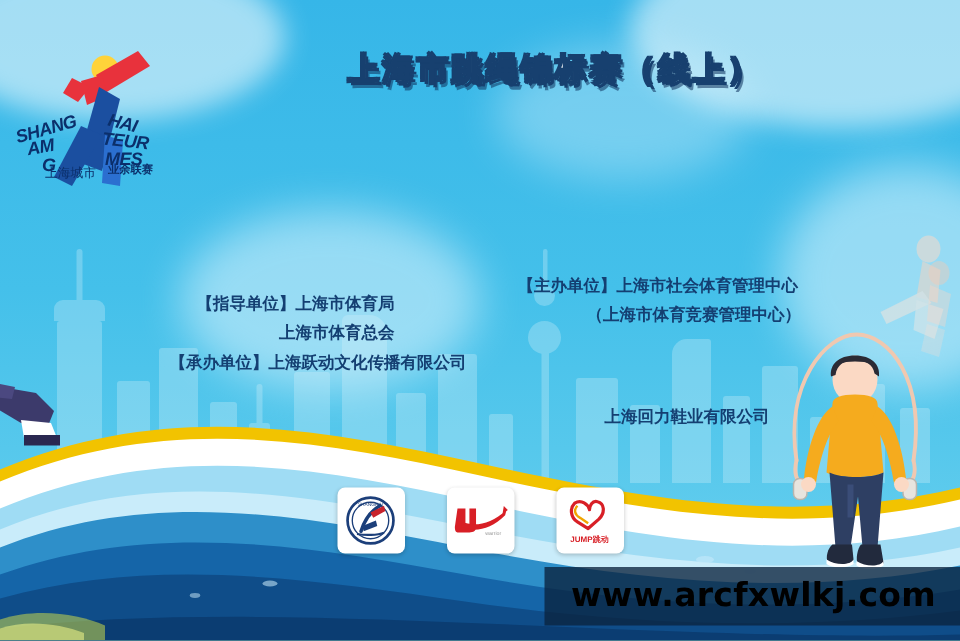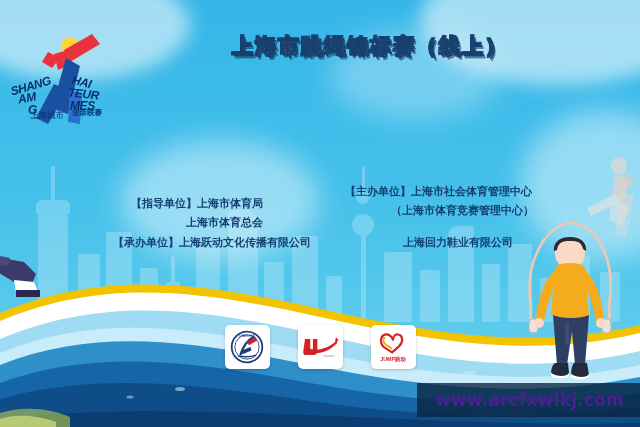--- a/index.html
+++ b/index.html
@@ -54,21 +54,21 @@
       3px 4px 0 rgba(14,49,92,.55);
   }
   .t1{font-size:33px;}
   .t2{font-size:21px;margin-top:4px;}
 
   
   .info{position:absolute;color:#143f72;font-size:11px;line-height:1.72;white-space:nowrap;font-weight:600;}
   .info .ln{display:block;}
   .indent1{padding-left:52px;text-align:right;}
   .indent2{padding-left:46px;}
-  .indent3{padding-left:58px;}
+  .indent3{padding-left:58px;margin-top:36px;}
 
   .daterange{
     position:absolute;left:0;top:286px;width:640px;text-align:center;
     color:#0f3c6e;font-size:12px;font-weight:bold;letter-spacing:.3px;
   }
 
   
   .logos{position:absolute;left:0;top:325px;width:640px;display:flex;justify-content:center;gap:28px;}
   .card{
     width:45px;height:44px;background:#ffffff;border-radius:5px;
@@ -84,21 +84,21 @@
   .rightfig{position:absolute;left:575px;top:150px;width:70px;height:90px;opacity:.55;}
   .topfig{position:absolute;left:600px;top:170px;width:46px;height:70px;opacity:.5;}
 
   
   .watermark{
     position:absolute;right:0;bottom:10px;
     background:rgba(10,35,62,.78);
     padding:7px 16px 7px 18px;
   }
   .watermark span{
-    color:#4c1d95;font-size:17px;font-weight:bold;letter-spacing:.2px;
+    color:#000000;font-size:22px;font-weight:bold;letter-spacing:.2px;
     font-family:"DejaVu Sans","Liberation Sans",sans-serif;
   }
 </style>
 </head>
 <body>
 
 <div id="stage">
 
   <div class="sky"></div>
   <div class="cloud" style="left:-40px;top:-30px;width:230px;height:110px;"></div>

